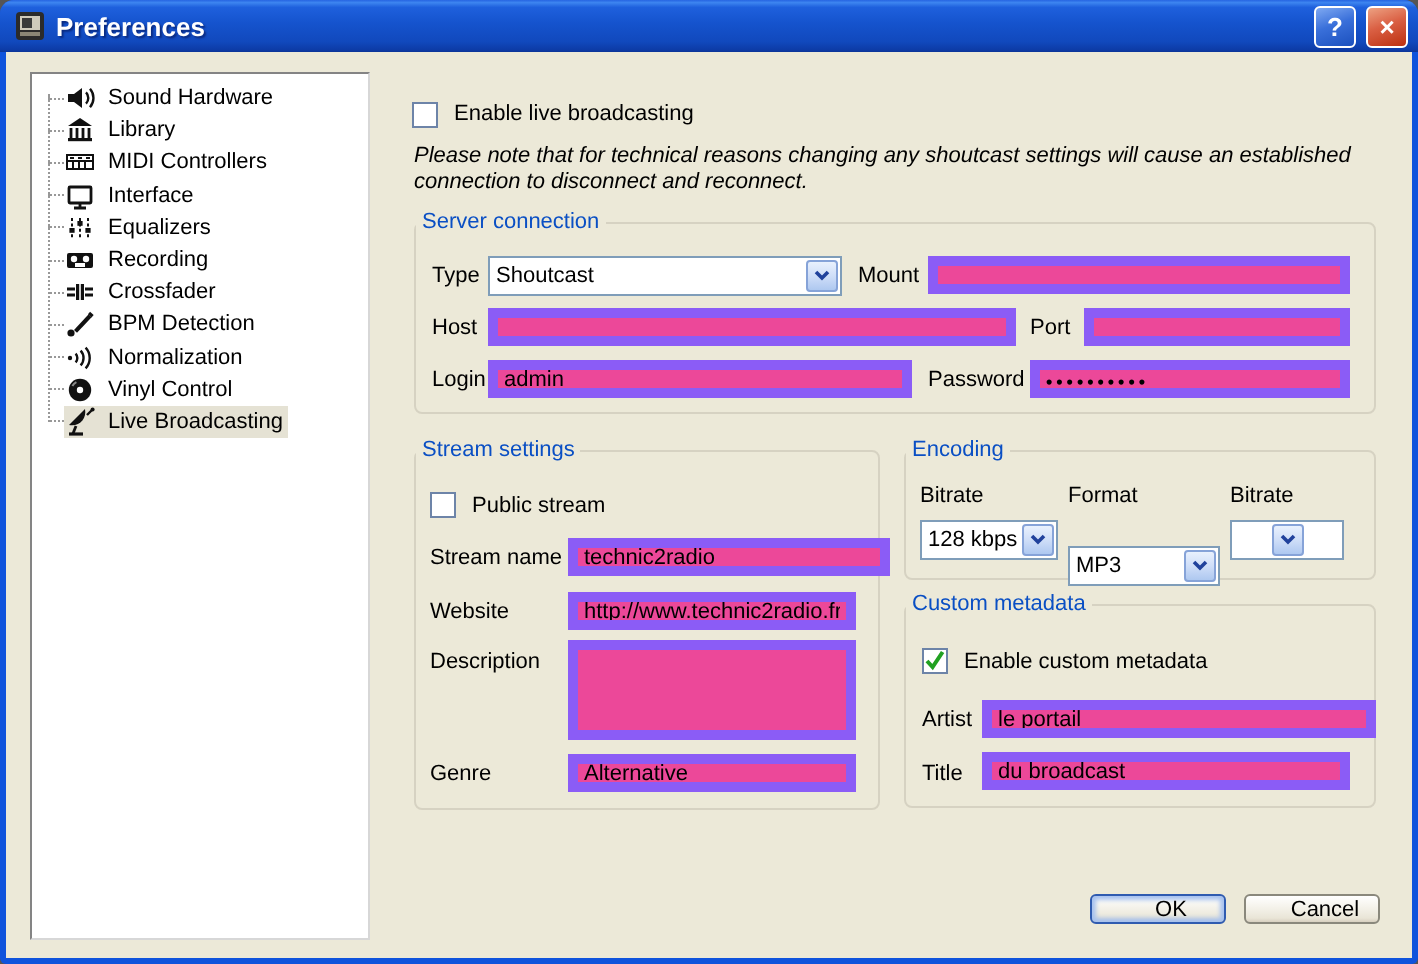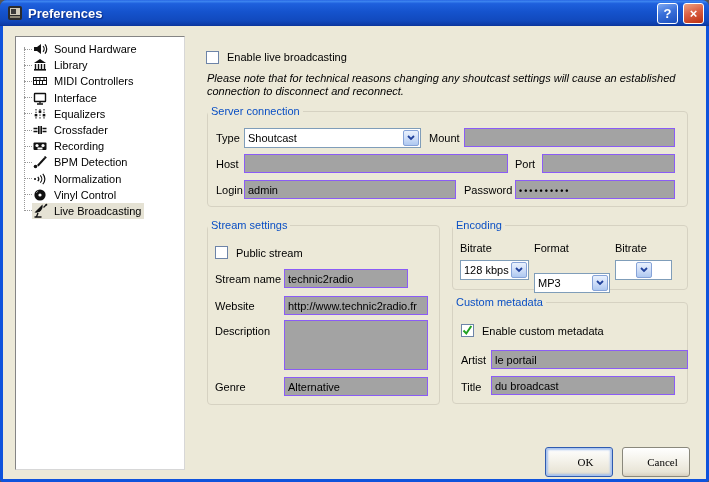--- a/index.html
+++ b/index.html
@@ -79,22 +79,22 @@
     position: absolute; top: -7px; left: 0;
     background: #ece9d8; padding: 0 3px;
     color: #0a4fc4; white-space: nowrap;
   }
 
   .lbl { position: absolute; white-space: nowrap; }
 
   
   .txt {
     position: absolute;
-    border: 1px solid #8b5cf6;
-    background: #a3a3a3;
+    border: 5px solid #8b5cf6;
+    background: #ec4899;
     font-family: "Liberation Sans", sans-serif;
     font-size: 11px;
     padding: 0 3px;
     height: 19px;
   }
   textarea.txt { resize: none; padding-top: 2px; }
   .txt.pwd { font-size: 9px; letter-spacing: 2px; font-weight: bold; padding-top: 2px; }
 
   
   .combo {
@@ -114,24 +114,24 @@
   
   .checkbox {
     position: absolute; width: 13px; height: 13px;
     border: 1px solid #6d84a8; background: #fff;
     display: flex; align-items: center; justify-content: center;
     cursor: default;
   }
 
   
   .btn {
-    position: absolute; width: 68px; height: 30px;
+    position: absolute; width: 68px; height: 15px;
     border: 1px solid #8a887c; border-radius: 3px;
     background: linear-gradient(180deg,#ffffff 0%,#f4f2ea 45%,#e9e5d7 85%,#d8d0c0 100%);
-    font-family: Liberation Serif, serif;
+    font-family: Liberation Sans, sans-serif;
     font-size: 11px;
     display: flex; align-items: center; justify-content: center;
     cursor: default;
     padding-left: 13px;
   }
   .btn.default {
     border-color: #2f5bb0;
     box-shadow: inset 0 0 2px 2px #a7c2ef;
   }
 
@@ -236,41 +236,41 @@
           </span>
           <span class="tree-label">Equalizers</span>
         </span>
       </div>
 
       <div class="tree-item">
         <span class="stub"></span>
         <span class="row-inner">
           <span class="tree-icon">
             <svg width="16" height="16" viewBox="0 0 16 16">
-                <path d="M1.5 6.5h4 M10.5 6.5h4 M1.5 9.5h4 M10.5 9.5h4" stroke="#111" stroke-width="1.4"></path>
-                <rect x="6" y="4" width="1.6" height="8" fill="#111"></rect>
-                <rect x="8.4" y="4" width="1.6" height="8" fill="#111"></rect>
-              </svg>
-          </span>
-          <span class="tree-label">Crossfader</span>
-        </span>
-      </div>
-
-      <div class="tree-item">
-        <span class="stub"></span>
-        <span class="row-inner">
-          <span class="tree-icon">
-            <svg width="16" height="16" viewBox="0 0 16 16">
                 <rect x="1.5" y="4.5" width="13" height="7.5" rx="1" fill="#111"></rect>
                 <circle cx="5" cy="7.5" r="1.6" fill="#fff"></circle>
                 <circle cx="11" cy="7.5" r="1.6" fill="#fff"></circle>
                 <rect x="5.5" y="9.5" width="5" height="2" fill="#fff"></rect>
               </svg>
           </span>
           <span class="tree-label">Recording</span>
+        </span>
+      </div>
+
+      <div class="tree-item">
+        <span class="stub"></span>
+        <span class="row-inner">
+          <span class="tree-icon">
+            <svg width="16" height="16" viewBox="0 0 16 16">
+                <path d="M1.5 6.5h4 M10.5 6.5h4 M1.5 9.5h4 M10.5 9.5h4" stroke="#111" stroke-width="1.4"></path>
+                <rect x="6" y="4" width="1.6" height="8" fill="#111"></rect>
+                <rect x="8.4" y="4" width="1.6" height="8" fill="#111"></rect>
+              </svg>
+          </span>
+          <span class="tree-label">Crossfader</span>
         </span>
       </div>
 
       <div class="tree-item">
         <span class="stub"></span>
         <span class="row-inner">
           <span class="tree-icon">
             <svg width="16" height="16" viewBox="0 0 16 16">
                 <circle cx="3.5" cy="12.5" r="1.8" fill="#111"></circle>
                 <path d="M5 11L12.2 3.2l1.6 1.4L6.5 12.4z" fill="#111"></path>
@@ -356,21 +356,21 @@
       <input class="txt pwd" style="left: 307px; top: 68px; width: 160px;" value="••••••••••">
     </div>
 
     <div class="groupbox" style="left:204px; top:199px; width:233px; height:180px;">
       <span class="gb-title">Stream settings</span>
 
       <span class="checkbox" style="left:7px; top:20px;"></span>
       <span class="lbl" style="left:28px; top:21px;">Public stream</span>
 
       <span class="lbl" style="left:7px; top:47px;">Stream name</span>
-      <input class="txt" style="left: 76px; top: 43px; width: 124px;" value="technic2radio">
+      <input class="txt" style="left: 76px; top: 43px; width: 161px;" value="technic2radio">
 
       <span class="lbl" style="left:7px; top:74px;">Website</span>
       <input class="txt" style="left: 76px; top: 70px; width: 144px;" value="http://www.technic2radio.fr">
 
       <span class="lbl" style="left:7px; top:99px;">Description</span>
       <textarea class="txt" style="left: 76px; top: 94px; width: 144px; height: 50px;"></textarea>
 
       <span class="lbl" style="left:7px; top:155px;">Genre</span>
       <input class="txt" style="left: 76px; top: 151px; width: 144px;" value="Alternative">
     </div>

